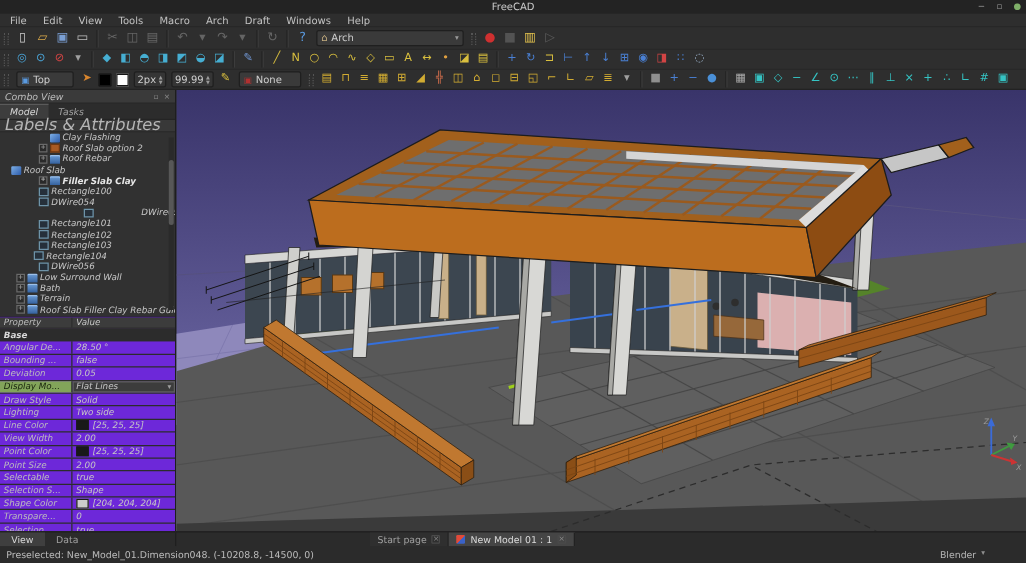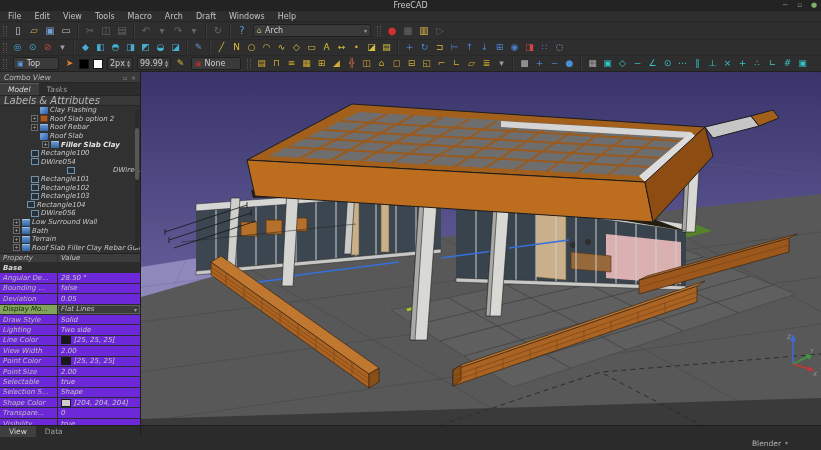--- a/index.html
+++ b/index.html
@@ -44,21 +44,21 @@
   
   .panel { width:141px; height:353px; background:#333333; border-right:1px solid #1e1e1e;
     display:flex; flex-direction:column; font-size:7px; }
   .panel-hdr { height:11px; background:#3a3a3a; display:flex; align-items:center; padding:0 4px;
     color:#bdbdbd; font-size:7.5px; border-bottom:1px solid #262626; }
   .panel-hdr .hbtns { margin-left:auto; display:flex; gap:4px; color:#8f8f8f; font-size:6px; }
   .ptabs { height:13px; display:flex; background:#2c2c2c; border-bottom:1px solid #242424; }
   .ptab { padding:0 8px; display:flex; align-items:center; font-size:7.5px; color:#9f9f9f; background:#2c2c2c; }
   .ptab.active { background:#3d3d3d; color:#d8d8d8; border-top:1px solid #5a5a5a; }
   .labels-hdr { height:10px; background:#383838; color:#b5b5b5; display:flex; align-items:center;
-    padding:0 4px; border-bottom:1px solid #272727; font-size:10px; }
+    padding:0 4px; border-bottom:1px solid #272727; font-size:13px; }
   .tree { height:147px; overflow:hidden; background:#313131; position:relative; }
   .trow { height:8.6px; display:flex; align-items:center; gap:2px; white-space:nowrap; color:#c8c8c8; }
   .trow.bold { font-weight:bold; color:#e8e8e8; }
   .expander { width:7px; height:7px; flex:0 0 7px; border:1px solid #6a6a6a; background:#2a2a2a; color:#b5b5b5;
     font-size:5px; line-height:5px; text-align:center; visibility:hidden; }
   .expander::before { content:"+"; }
   .trow.exp .expander { visibility:visible; }
   .ticon { width:8px; height:7px; flex:0 0 8px; display:inline-block; }
   .ic-doc { background:linear-gradient(135deg,#7db0e8,#2c5aa8); border-radius:1px; width:7px; }
   .ic-folder { background:linear-gradient(180deg,#6f9fd8,#35629f); border-radius:1px 1px 0 0;
@@ -325,27 +325,27 @@
               <span class="ticon ic-grid"></span>
               <span>Roof Slab option 2</span>
             </div>
 
             <div class="trow exp" style="padding-left: 31px;">
               <span class="expander"></span>
               <span class="ticon ic-folder"></span>
               <span>Roof  Rebar</span>
             </div>
 
-            <div class="trow" style="padding-left: 31px;">
+            <div class="trow" style="">
               <span class="expander"></span>
               <span class="ticon ic-doc"></span>
               <span>Roof Slab</span>
             </div>
 
-            <div class="trow bold exp" style="padding-left: 42px;">
+            <div class="trow bold exp" style="padding-left: 31px;">
               <span class="expander"></span>
               <span class="ticon ic-folder"></span>
               <span>Filler Slab Clay</span>
             </div>
 
             <div class="trow" style="padding-left: 22px;">
               <span class="expander"></span>
               <span class="ticon ic-sketch"></span>
               <span>Rectangle100</span>
             </div>
@@ -552,21 +552,21 @@
             <div class="prow">
               <span class="pname">Transpare...</span>
               <span class="pval">
 
                 <span>0</span>
 
               </span>
             </div>
 
             <div class="prow">
-              <span class="pname">Visibility</span>
+              <span class="pname">Selection</span>
               <span class="pval">
 
                 <span>true</span>
 
               </span>
             </div>
           </div>
       </div>
     </div>
 
@@ -794,22 +794,37 @@
       </svg>
     </div>
   </div>
 
   <div class="tabbar">
     <div class="vd-tabs">
 
     <div class="vdtab active">View</div>
         <div class="vdtab">Data</div>
       </div>
+    <div class="doctabs">
+
+        <div class="doctab">
+
+          <span>Start page</span>
+          <span class="closex"></span>
+        </div>
+
+        <div class="doctab active fcicon">
+          <span class="fcicon" style="display: inline-block;"></span>
+          <span>New Model 01 : 1</span>
+          <span class="closex"></span>
+        </div>
+      </div>
   </div>
 
   <div class="statusbar">
+    <span>Preselected: New_Model_01.Dimension048. (-10208.8, -14500, 0)</span>
     <span class="navstyle">
       <span>Blender</span>
       <span class="caret">▾</span>
     </span>
   </div>
 
 </div>
 
 </body></html>

